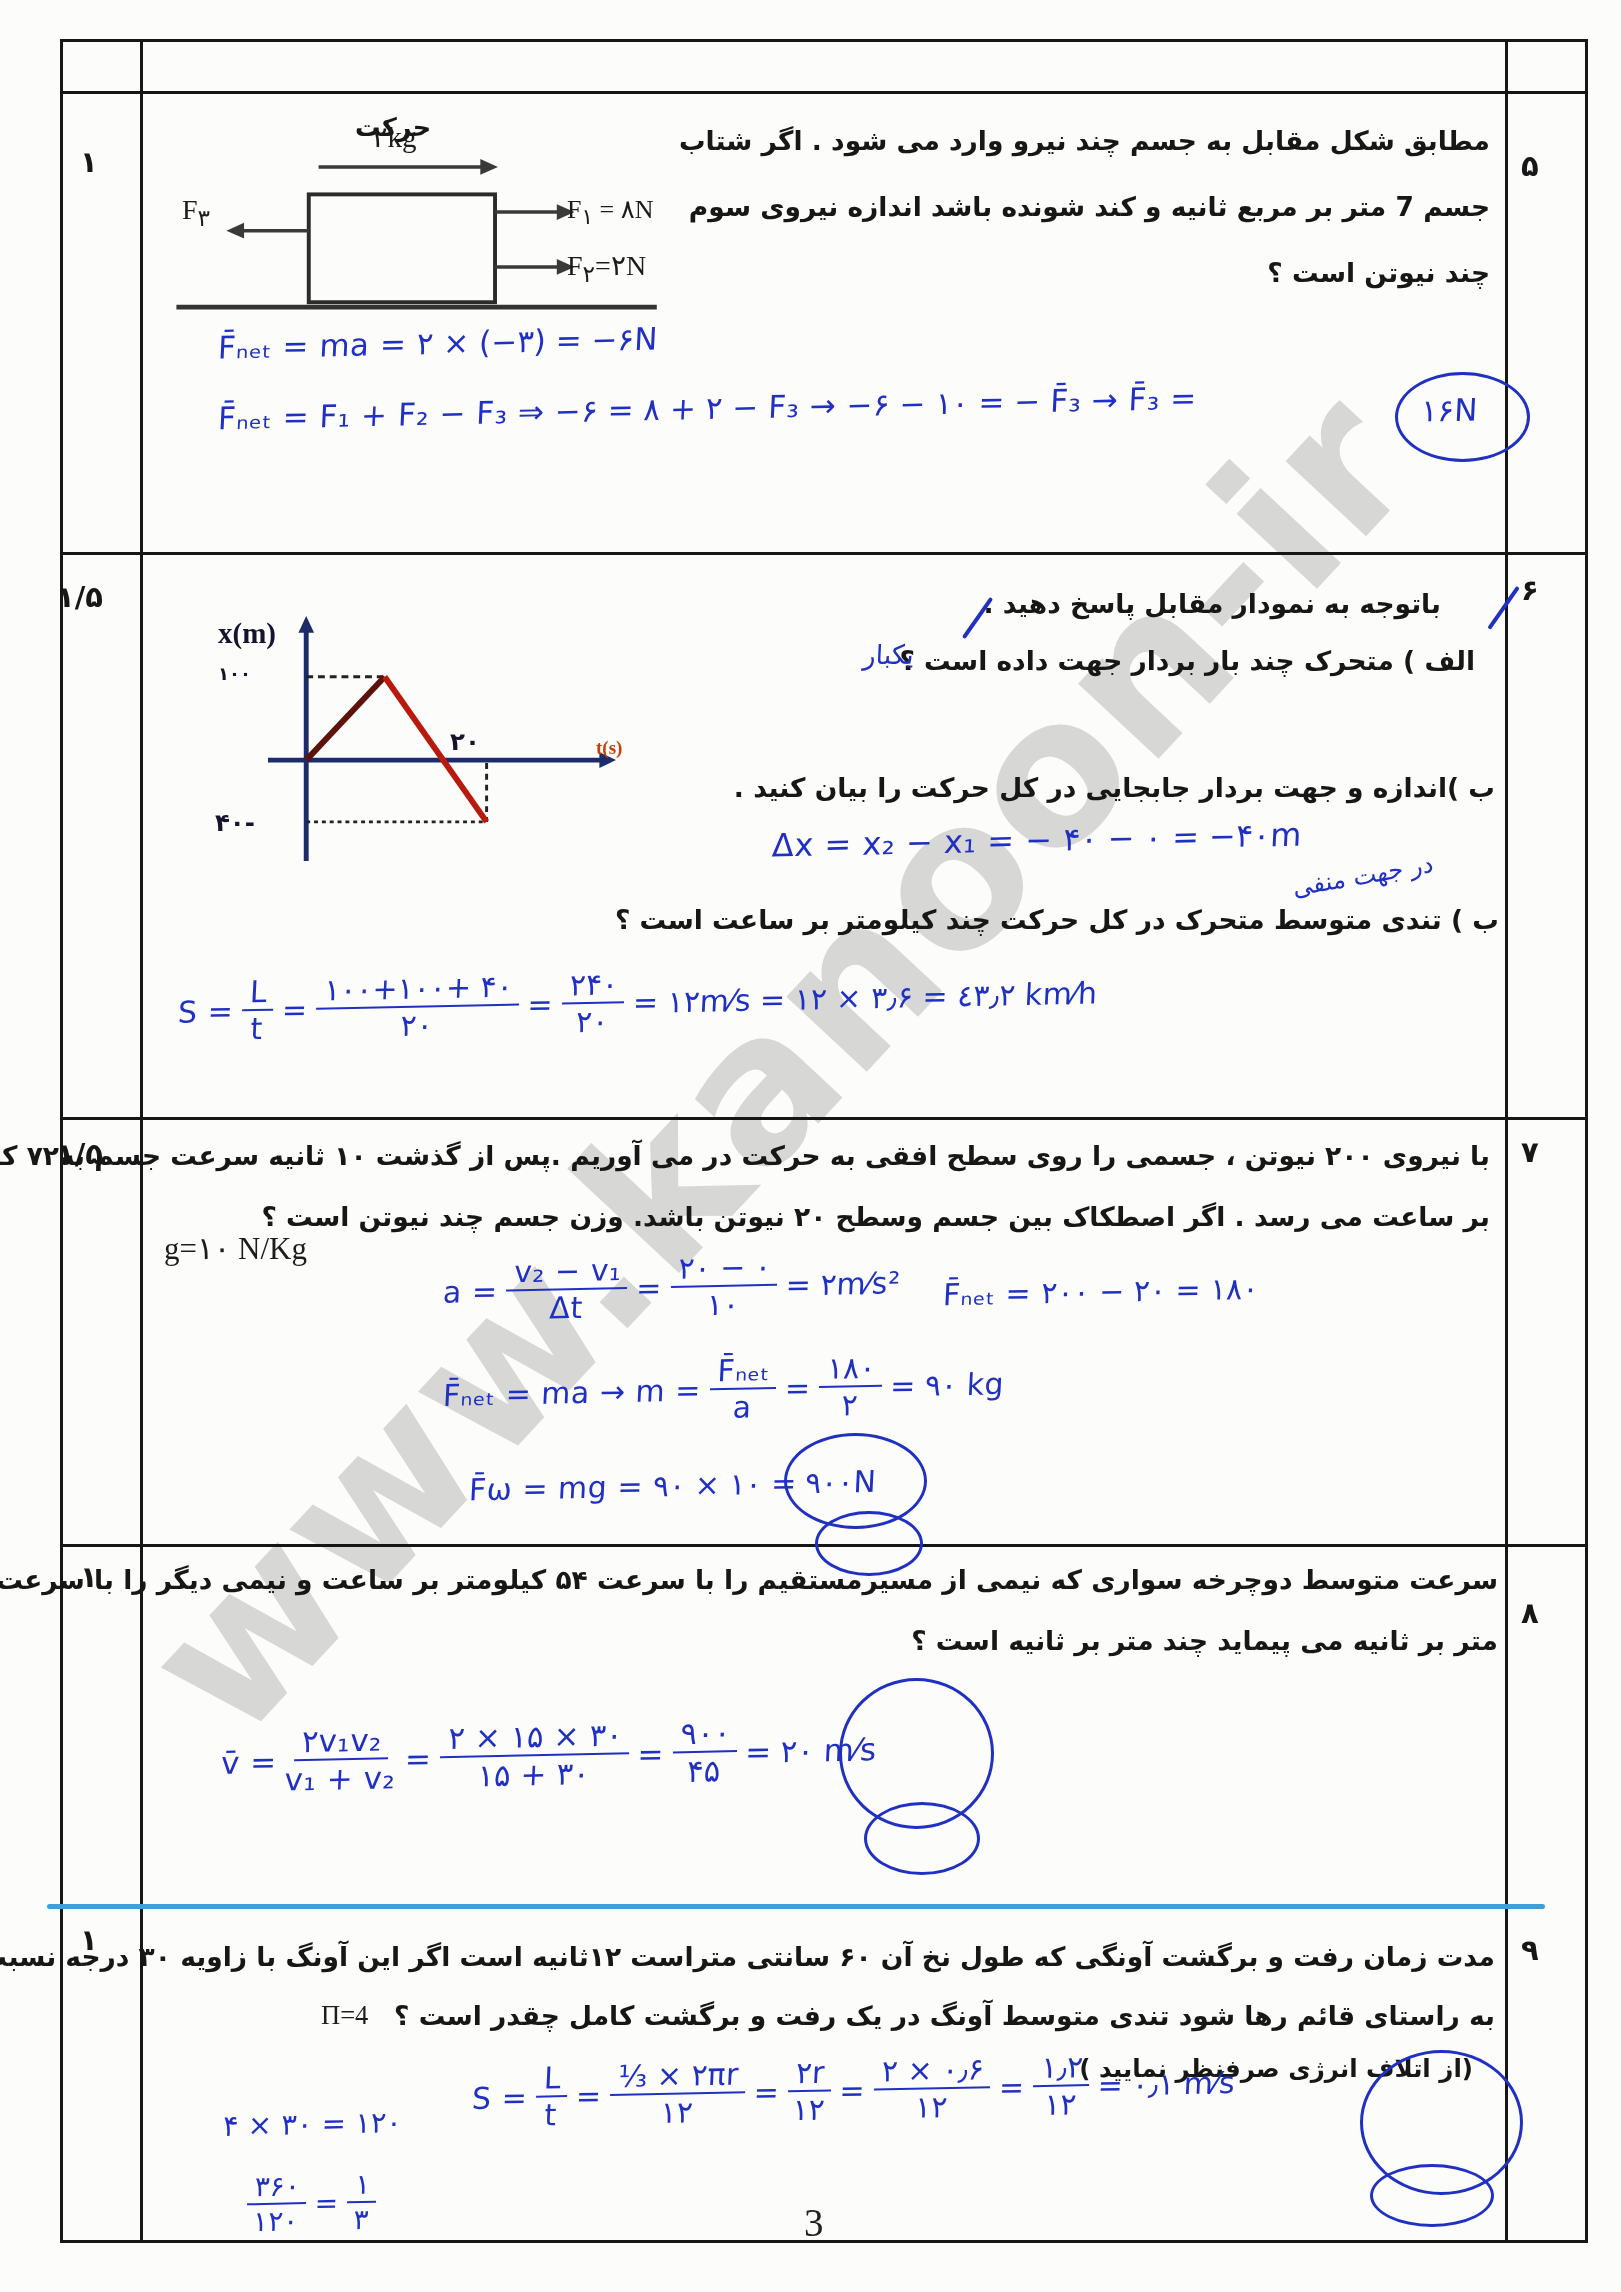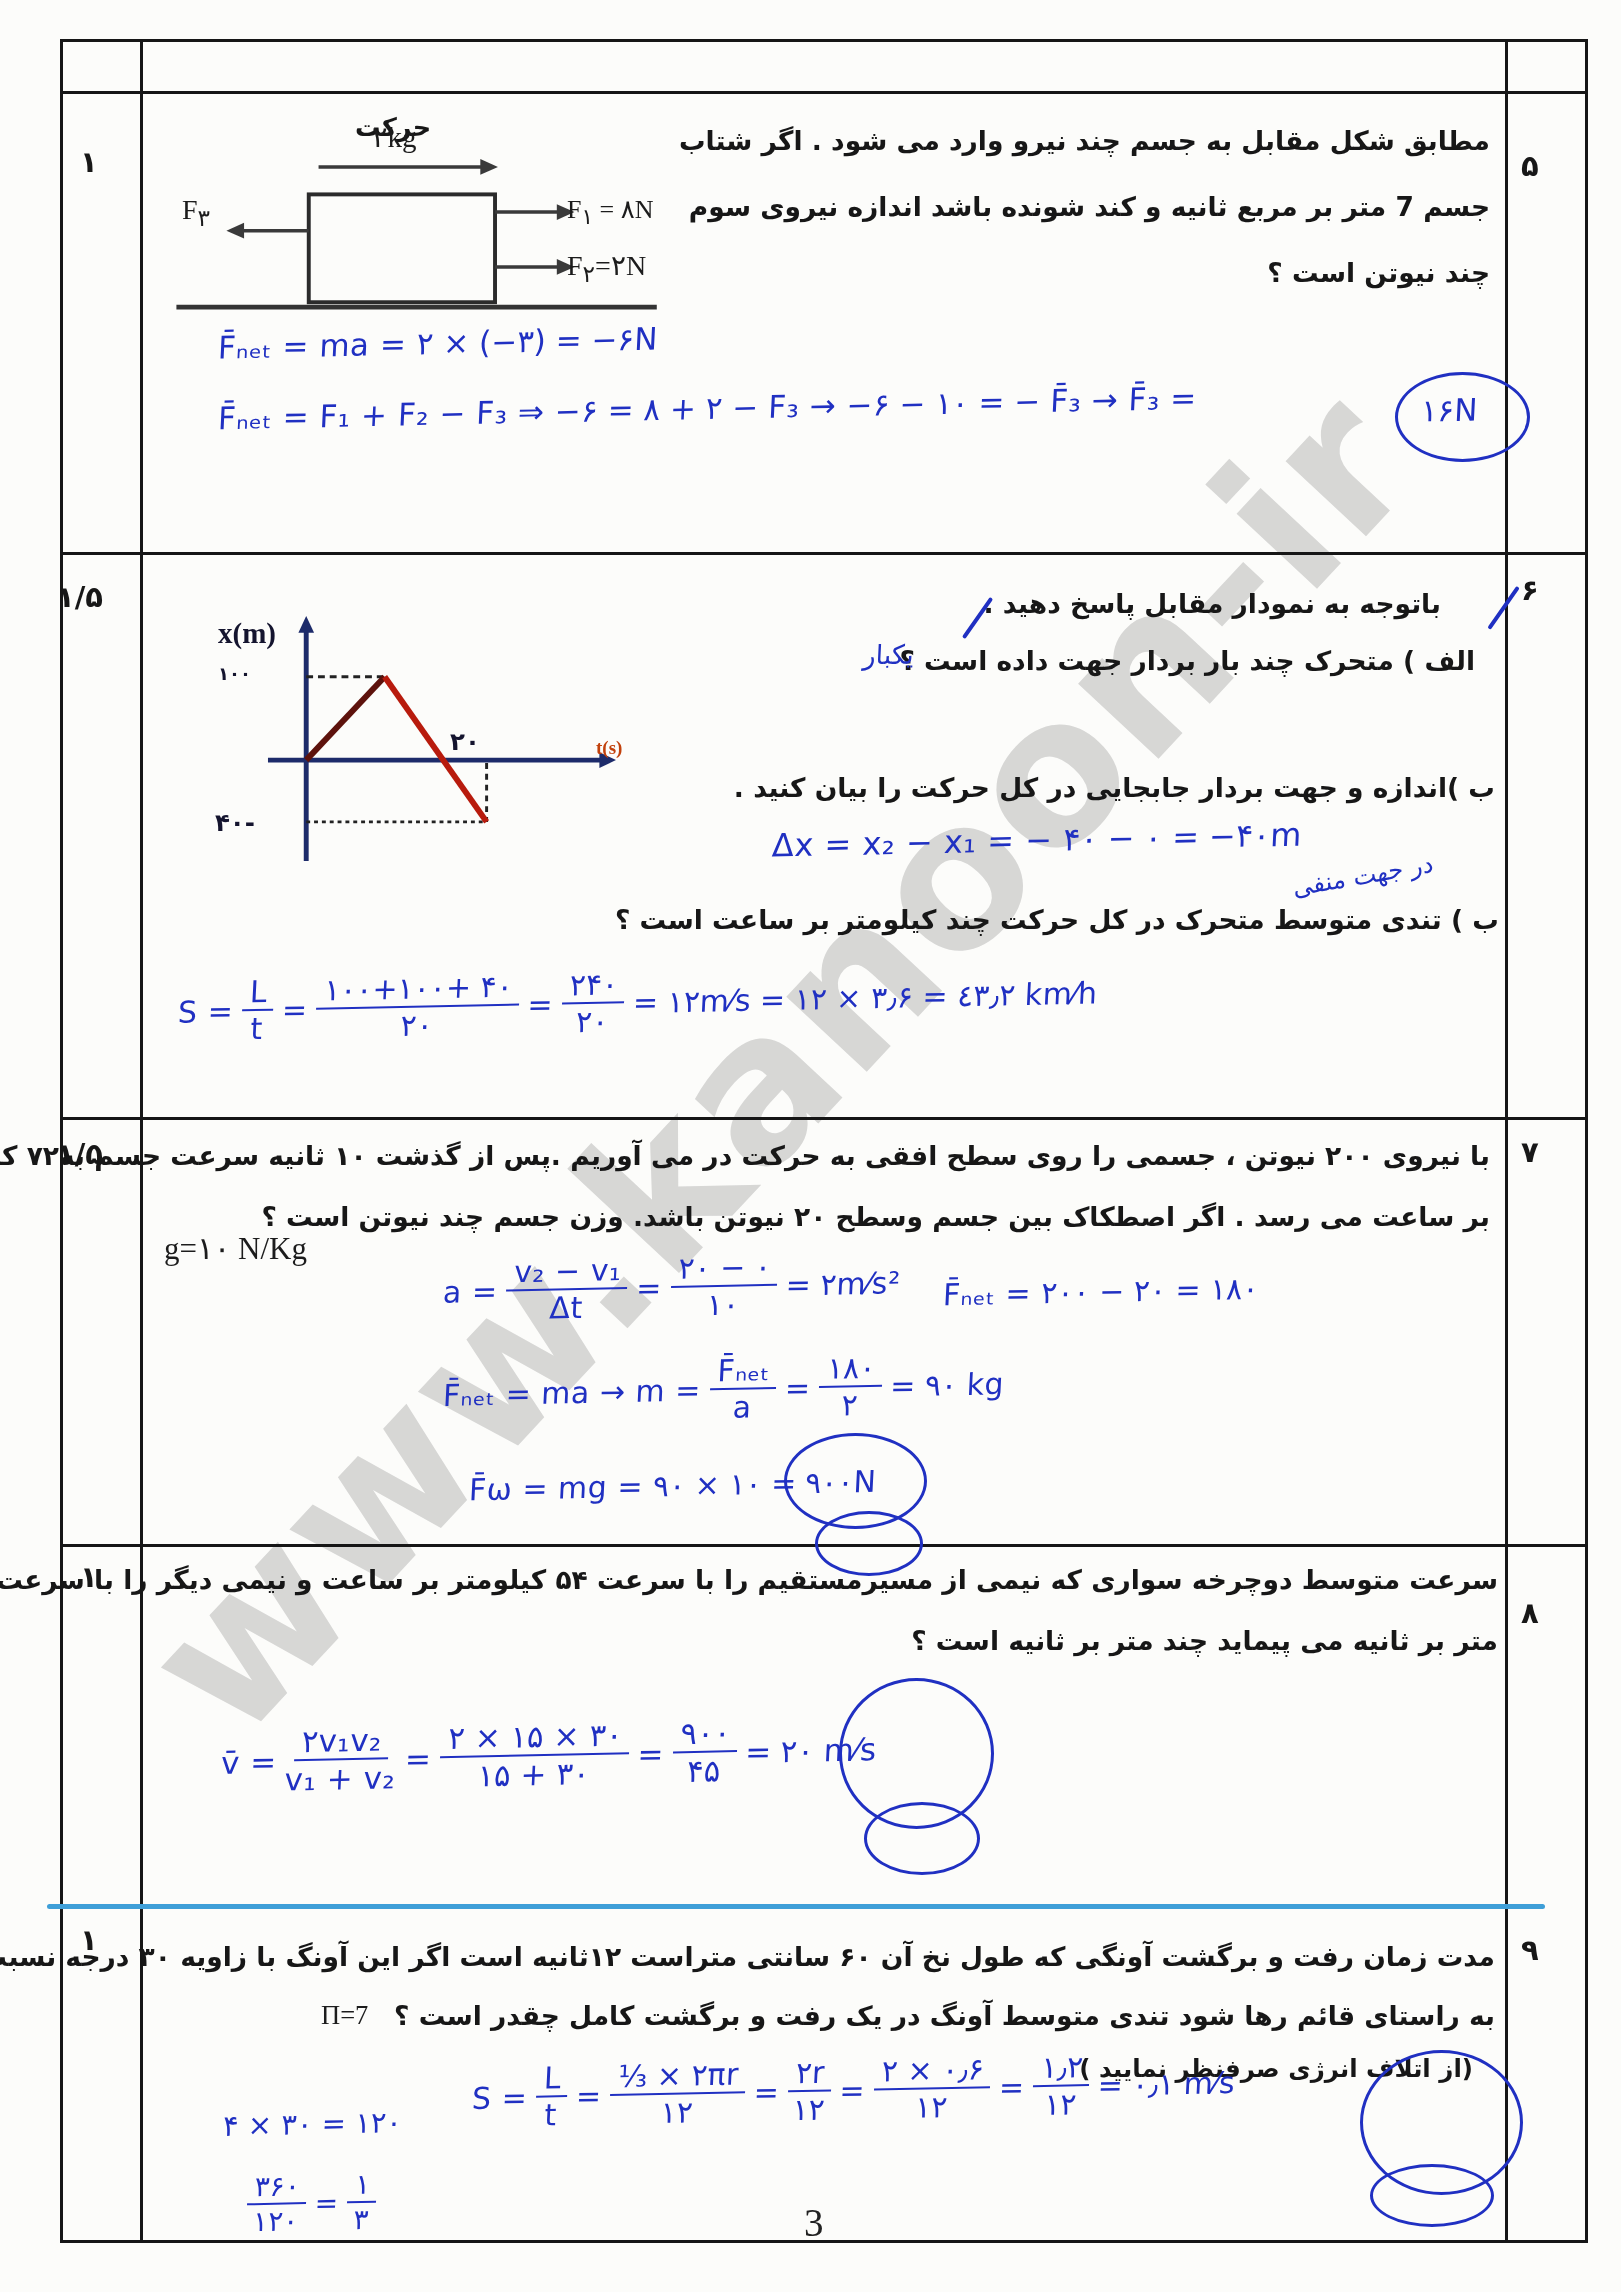--- a/index.html
+++ b/index.html
@@ -201,21 +201,21 @@
     <span>=</span>
     <span>۲۰ m⁄s</span>
   </div>
   <div class="cloud" style="left:839px;top:1678px;width:149px;height:145px;"></div>
   <div class="cloud" style="left:864px;top:1802px;width:110px;height:67px;"></div>
 
   <div class="num" style="left:80px;top:1923px;">۱</div>
   <div class="num" style="left:1521px;top:1933px;">۹</div>
   <div class="fa" style="right:126px;top:1941px;">مدت زمان رفت و برگشت آونگی که طول نخ آن ۶۰ سانتی متراست  ۱۲ثانیه است اگر این آونگ با زاویه ۳۰ درجه نسبت</div>
   <div class="fa" style="right:126px;top:2000px;">به راستای  قائم رها شود تندی متوسط آونگ در یک رفت و برگشت کامل چقدر است ؟</div>
-  <div class="serif" style="left:321px;top:2000px;font-size:26.5px;">Π=7</div>
+  <div class="serif" style="left:321px;top:2000px;font-size:26.5px;">Π=4</div>
   <div class="fa" style="right:148px;top:2054px;font-size:24.5px;">(از اتلاف انرژی صرفنظر نمایید )</div>
 
   <div class="hwabs hw" style="left:223px;top:2107px;font-size:29px;">۴ × ۳۰ = ۱۲۰</div>
   <div class="hwrow hw" style="left:247px;top:2171px;font-size:28px;">
     <span class="frac">
         <span class="fn">۳۶۰</span>
         <span class="fd">۱۲۰</span>
       </span>
     <span>=</span>
     <span class="frac">

